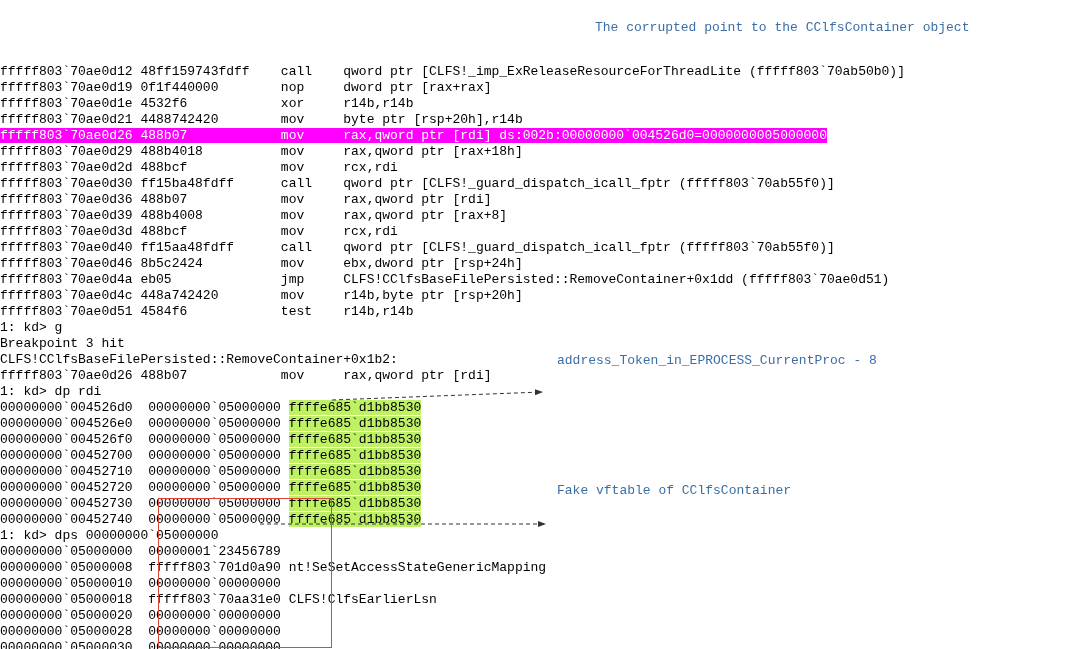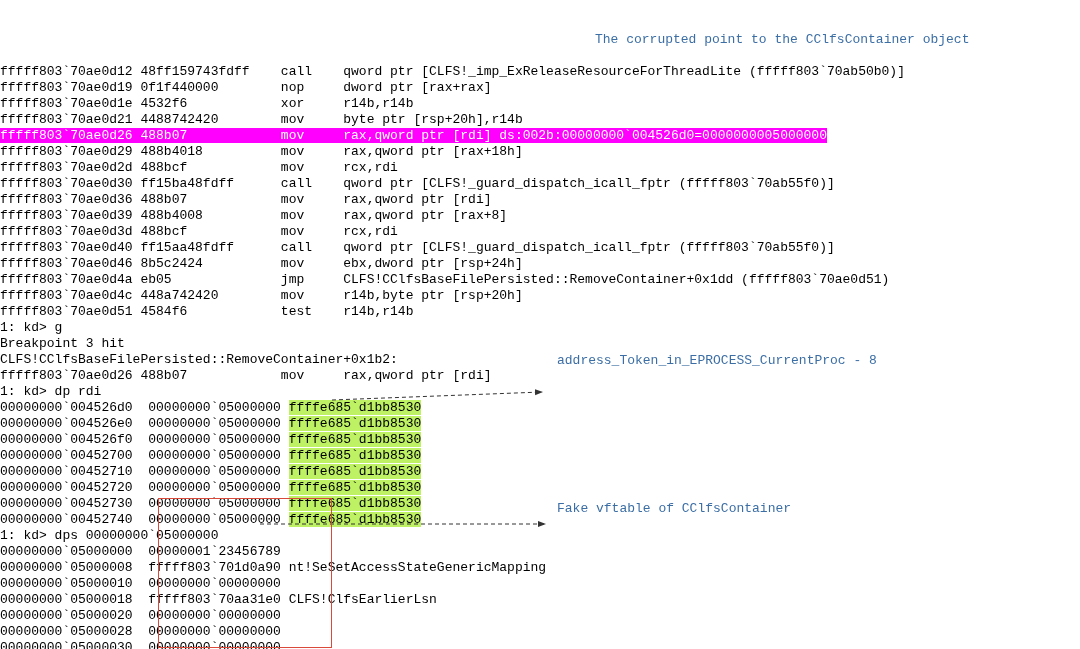--- a/index.html
+++ b/index.html
@@ -11,23 +11,23 @@
     width:1080px;
     height:649px;
     position:relative;
     overflow:hidden;
     white-space:pre;
   }
   .row{display:block;height:16px;}
   .hl-magenta{background:#ff00ff;color:#fff;}
   .hl-orange{background:#bef264;}
   .annot{color:#3b6ea5;position:absolute;}
-  .annot1{left:595px;top:32px;}
+  .annot1{left:595px;top:20px;}
   .annot2{left:557px;top:353px;}
-  .annot3{left:557px;top:501px;}
+  .annot3{left:557px;top:483px;}
   .arrow{position:absolute;color:#4a4a4a;font-size:12px;letter-spacing:-2px;}
   .arrow svg{display:block;}
   .a1{left:332px;top:356px;}  
   .a2{left:260px;top:486px;}  
   .redbox{position:absolute;border:1px solid #d94a3a;background:transparent;}
   .rb1{left:158px;top:498px;width:172px;height:148px;}
 </style>
 </head>
 <body>
 

